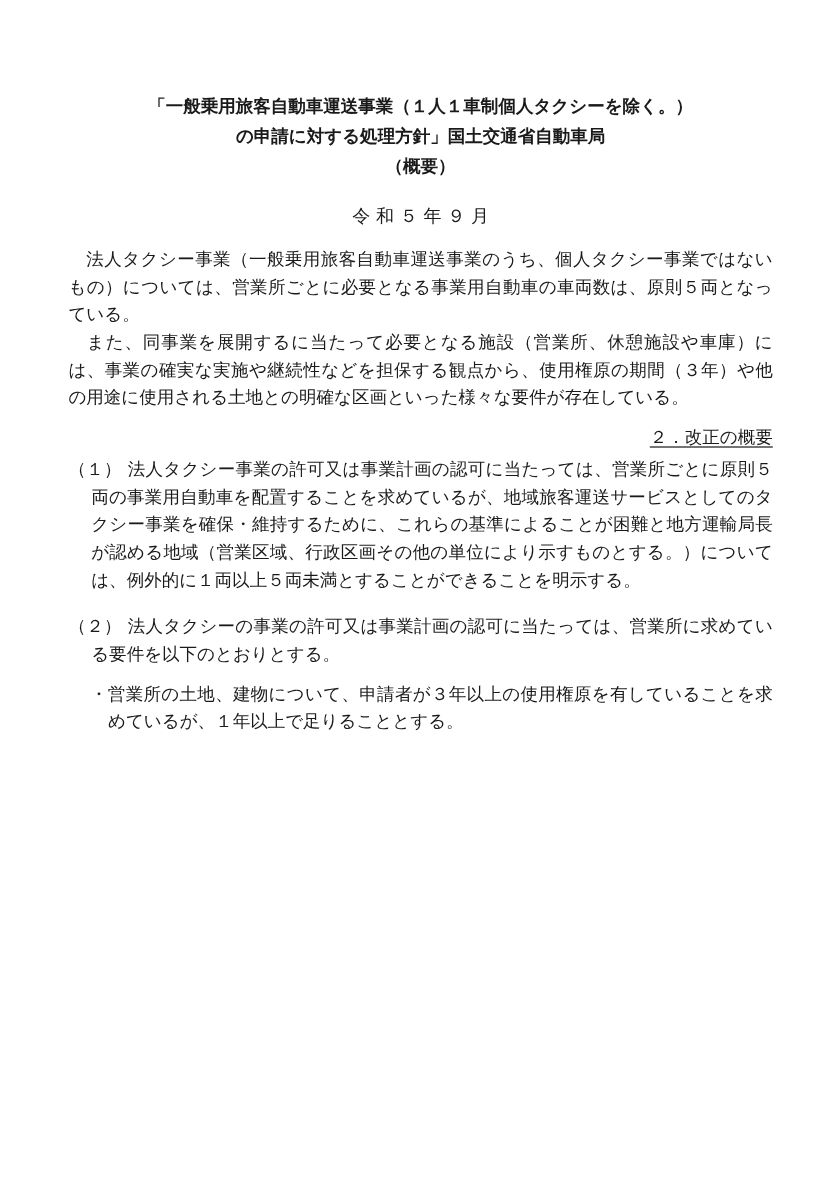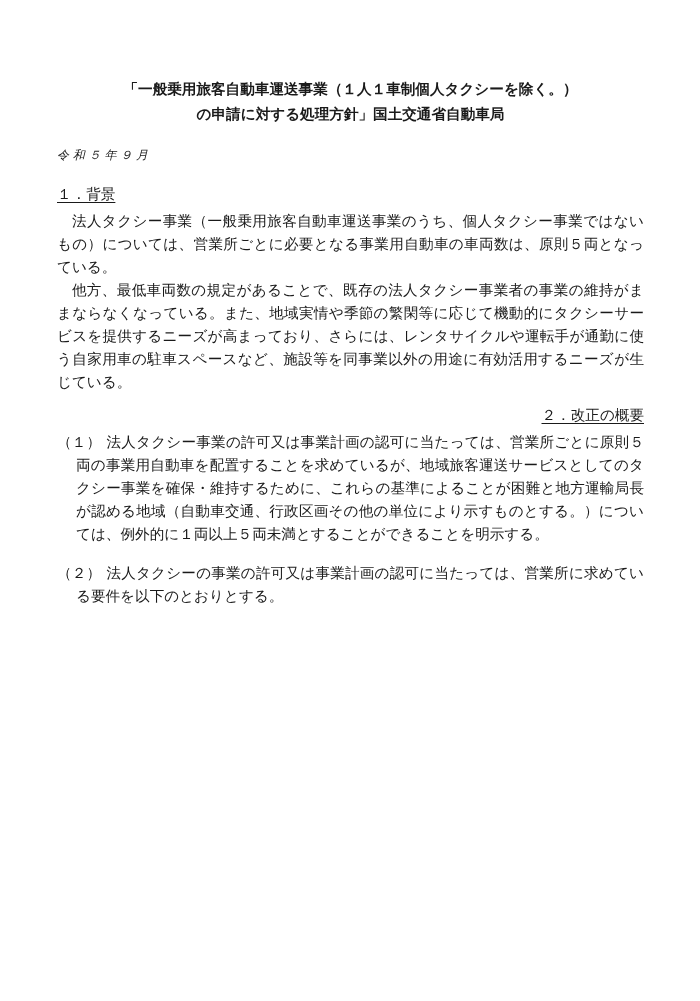--- a/index.html
+++ b/index.html
@@ -17,25 +17,24 @@
     color: var(--text-color, #1a1a1a);
     padding: 76px 56px 0 57px;
   }
   .doc-title {
     text-align: center;
     font-weight: bold;
     font-size: 14.6px;
     line-height: 25px;
   }
   .byline {
-    text-align: left;
-    font-size: 12px;
+    text-align: center;
+    font-size: 15px;
     line-height: 26px;
     margin-top: 16px;
-    font-style: italic;
   }
   .section-heading {
     font-size: 14.6px;
     line-height: 26px;
     font-weight: normal;
   }
   .section-heading .underline {
     text-decoration: underline;
     text-underline-offset: 3px;
   }
@@ -69,35 +68,34 @@
   }
 </style>
 </head>
 <body>
 
 <div class="page">
 
   <div class="doc-title">
     <div>「一般乗用旅客自動車運送事業（１人１車制個人タクシーを除く。）</div>
     <div>の申請に対する処理方針」国土交通省自動車局</div>
+    <div>（概要）</div>
   </div>
 
   <div class="byline">
     <div>令 和 ５ 年 ９ 月</div>
   </div>
 
   <div class="section sec1">
-    <div class="section-heading">
-      <span class="underline">１．背景</span>
-    </div>
     <p class="para">　法人タクシー事業（一般乗用旅客自動車運送事業のうち、個人タクシー事業ではないもの）については、営業所ごとに必要となる事業用自動車の車両数は、原則５両となっている。</p>
-    <p class="para">　他方、最低車両数の規定があることで、既存の法人タクシー事業者の事業の維持がままならなくなっている。また、地域実情や季節の繁閑等に応じて機動的にタクシーサービスを提供するニーズが高まっており、さらには、レンタサイクルや運転手が通勤に使う自家用車の駐車スペースなど、施設等を同事業以外の用途に有効活用するニーズが生じている。</p>
+    <p class="para">　また、同事業を展開するに当たって必要となる施設（営業所、休憩施設や車庫）には、事業の確実な実施や継続性などを担保する観点から、使用権原の期間（３年）や他の用途に使用される土地との明確な区画といった様々な要件が存在している。</p>
   </div>
 
   <div class="section sec2">
     <div class="section-heading">
       <span class="underline">２．改正の概要</span>
     </div>
-    <div class="numbered-item"><span class="marker">（１）</span><span>法人タクシー事業の許可又は事業計画の認可に当たっては、営業所ごとに原則５両の事業用自動車を配置することを求めているが、地域旅客運送サービスとしてのタクシー事業を確保・維持するために、これらの基準によることが困難と地方運輸局長が認める地域（自動車交通、行政区画その他の単位により示すものとする。）については、例外的に１両以上５両未満とすることができることを明示する。</span></div>
+    <div class="numbered-item"><span class="marker">（１）</span><span>法人タクシー事業の許可又は事業計画の認可に当たっては、営業所ごとに原則５両の事業用自動車を配置することを求めているが、地域旅客運送サービスとしてのタクシー事業を確保・維持するために、これらの基準によることが困難と地方運輸局長が認める地域（営業区域、行政区画その他の単位により示すものとする。）については、例外的に１両以上５両未満とすることができることを明示する。</span></div>
     <div class="numbered-item item-gap"><span class="marker">（２）</span><span>法人タクシーの事業の許可又は事業計画の認可に当たっては、営業所に求めている要件を以下のとおりとする。</span></div>
+    <div class="bullet-item"><span>・</span><span>営業所の土地、建物について、申請者が３年以上の使用権原を有していることを求めているが、１年以上で足りることとする。</span></div>
   </div>
 
 </div>
 
 </body></html>

